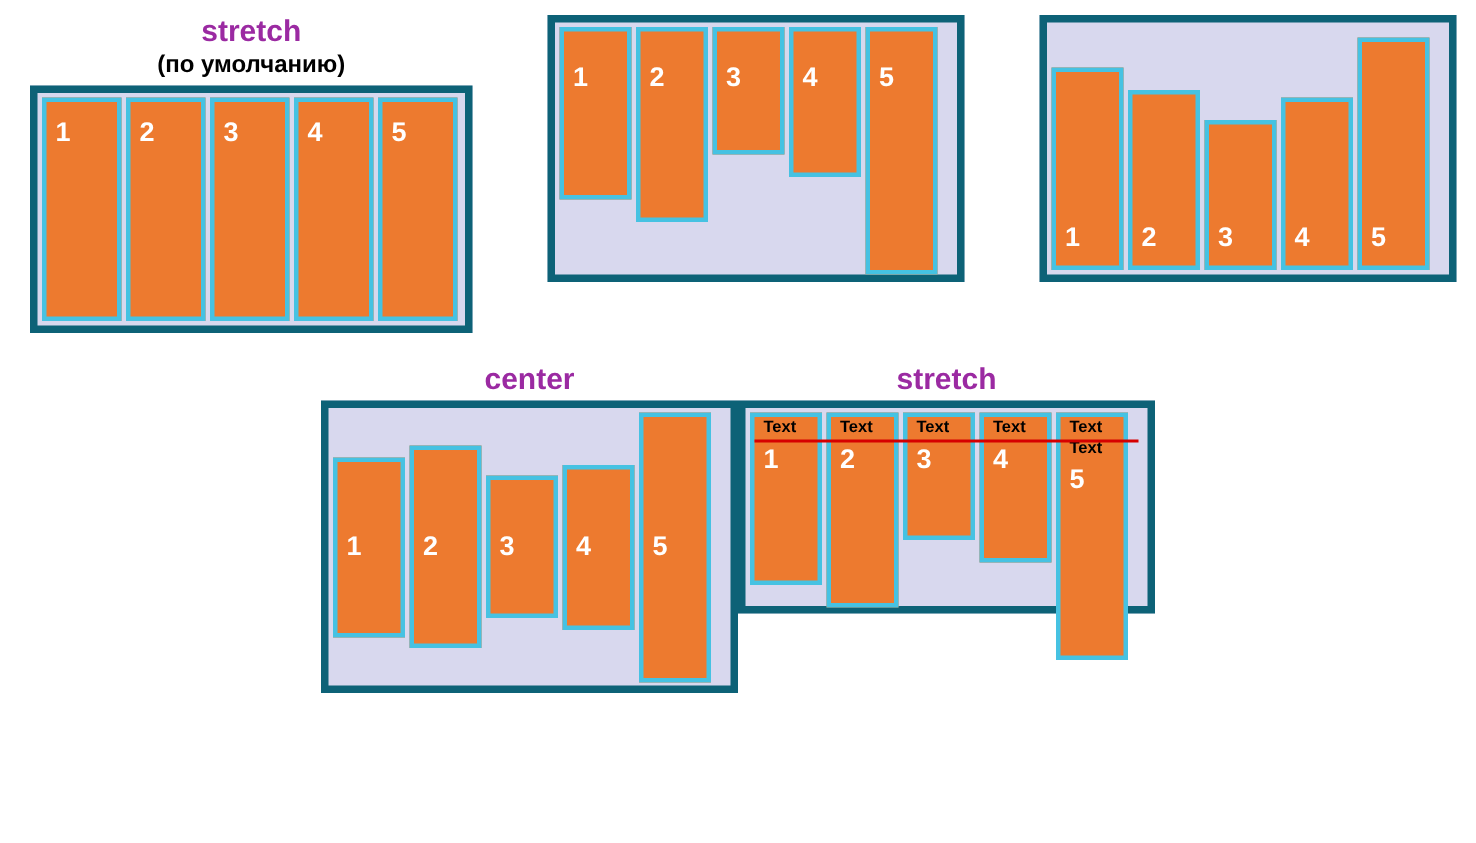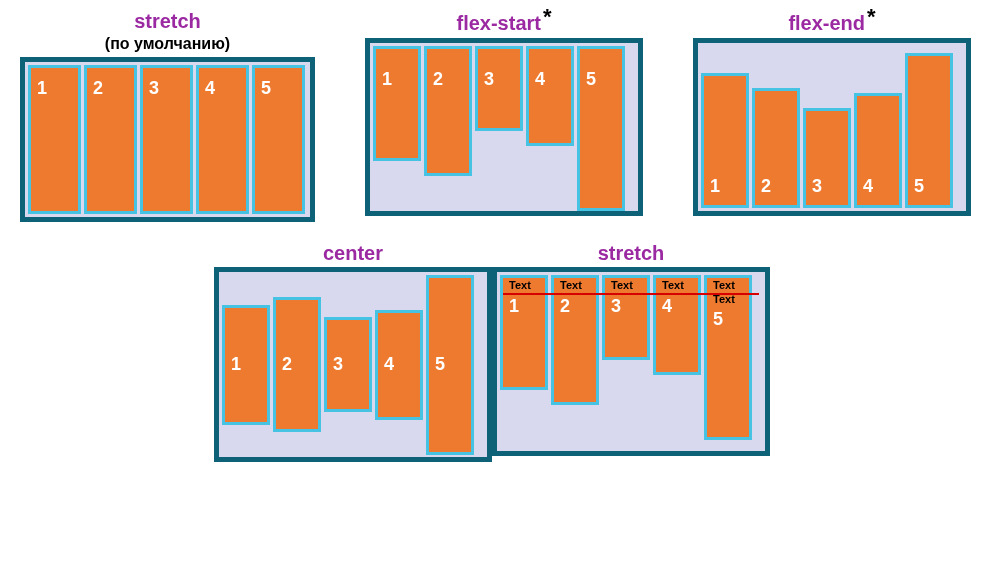--- a/index.html
+++ b/index.html
@@ -88,21 +88,21 @@
   .c-flexend { width: 278px; height: 178px; align-items: flex-end; }
   .c-flexend .item { width: 48px; justify-content: flex-end; padding-bottom: 8px; }
   .c-flexend .item .num { margin-top: 0; }
 
   
   .c-center { width: 278px; height: 195px; align-items: center; }
   .c-center .item { width: 48px; justify-content: center; padding-top:0; }
   .c-center .item .num { margin-top: 0; }
 
   
-  .c-baseline { width: 278px; height: 189px; align-items: baseline; position: relative; }
+  .c-baseline { width: 278px; height: 142px; align-items: baseline; position: relative; }
   .c-baseline .item { width: 48px; padding-top: 2px; }
   .c-baseline .item .num { margin-top: 2px; }
   .baseline-line {
     position: absolute;
     left: 6px;
     right: 6px;
     top: 21px;
     height: 2px;
     background: #d60000;
     z-index: 5;
@@ -129,46 +129,40 @@
       <div class="item">
           <span class="num">4</span>
         </div>
       <div class="item">
           <span class="num">5</span>
         </div>
     </div>
   </div>
 
   <div class="panel">
-    <div class="panel-title">
-      <span>flex-start</span><span class="star">*</span>
-    </div>
     <div class="flex-container c-flexstart">
       <div class="item" style="height: 115px;">
           <span class="num">1</span>
         </div>
       <div class="item" style="height: 130px;">
           <span class="num">2</span>
         </div>
       <div class="item" style="height: 85px;">
           <span class="num">3</span>
         </div>
       <div class="item" style="height: 100px;">
           <span class="num">4</span>
         </div>
       <div class="item" style="height: 165px;">
           <span class="num">5</span>
         </div>
     </div>
   </div>
 
   <div class="panel">
-    <div class="panel-title">
-      <span>flex-end</span><span class="star">*</span>
-    </div>
     <div class="flex-container c-flexend">
       <div class="item" style="height: 135px;">
           <span class="num">1</span>
         </div>
       <div class="item" style="height: 120px;">
           <span class="num">2</span>
         </div>
       <div class="item" style="height: 100px;">
           <span class="num">3</span>
         </div>

